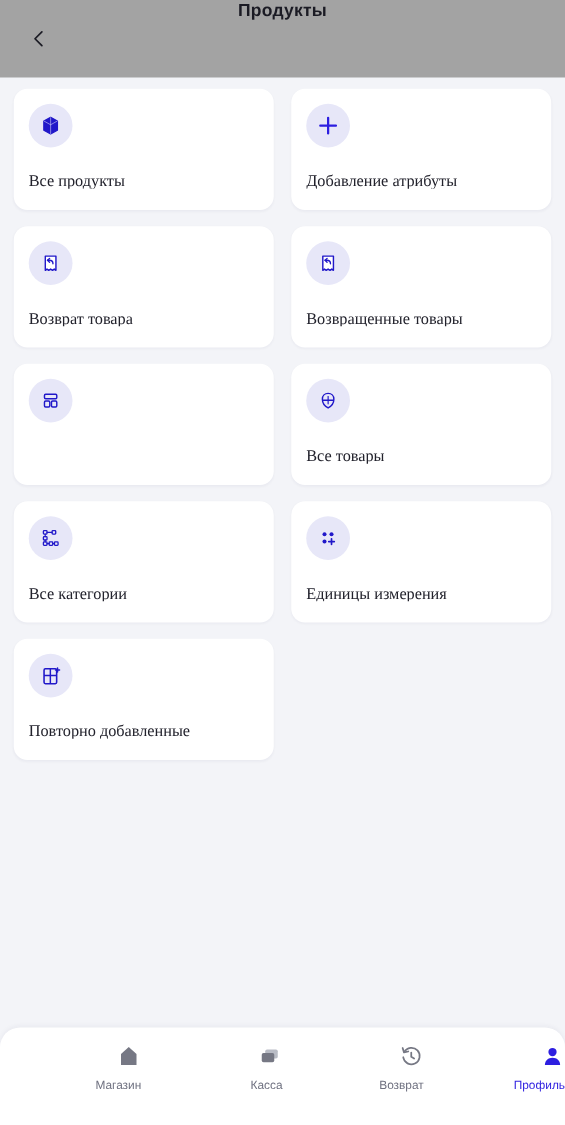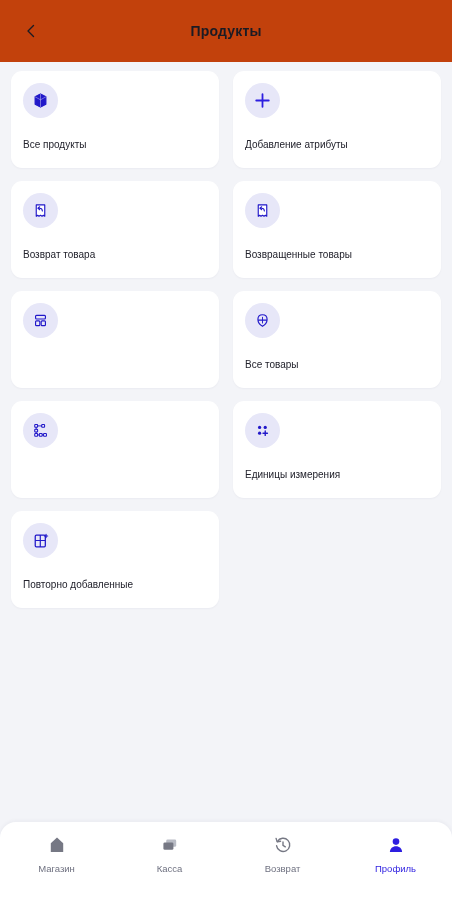--- a/index.html
+++ b/index.html
@@ -10,23 +10,22 @@
   }
   body {
     font-family: "Liberation Sans", sans-serif;
     background: #f3f4f8;
     position: relative;
   }
 
   
   .header {
     height: 62px;
-    background: #c2410c;
-    display: flex;
-    align-items: center;
+    background: #a3a3a3;
+    display: flex;
     position: relative;
     flex: 0 0 auto;
   }
   .back-btn {
     position: absolute;
     left: 14px;
     top: 50%;
     transform: translateY(-50%);
     width: 34px;
     height: 34px;
@@ -83,45 +82,46 @@
     display: flex;
     align-items: center;
     justify-content: center;
   }
   .icon-badge svg { display: block; }
   .card-label {
     position: absolute;
     left: 12px;
     right: 10px;
     bottom: 17px;
-    font-size: 10px;
+    font-size: 13px;
     color: #22222c;
     line-height: 12px;
     white-space: nowrap;
     overflow: hidden;
     text-overflow: ellipsis;
+    font-family: Liberation Serif, serif;
   }
 
   
   .bottom-nav {
     flex: 0 0 auto;
     height: 78px;
     background: #ffffff;
     border-top-left-radius: 16px;
     border-top-right-radius: 16px;
     display: flex;
     align-items: flex-start;
     padding-top: 12px;
     box-shadow: 0 -1px 4px rgba(30, 35, 70, 0.05);
   }
   .nav-item {
     flex: 1 1 0;
     display: flex;
     flex-direction: column;
-    align-items: center;
+    align-items: flex-end;
     gap: 7px;
     cursor: pointer;
   }
   .nav-icon {
     height: 22px;
     display: flex;
     align-items: center;
     justify-content: center;
   }
   .nav-icon svg { display: block; }
@@ -223,20 +223,21 @@
           <svg width="17" height="17" viewBox="0 0 20 20" fill="none">
             <rect x="3.2" y="3" width="3.4" height="3.2" rx="0.7" stroke="#2118c9" stroke-width="1.25"></rect>
             <rect x="11.4" y="3" width="3.4" height="3.2" rx="0.7" stroke="#2118c9" stroke-width="1.25"></rect>
             <rect x="3.2" y="8.6" width="3.4" height="3.2" rx="0.7" stroke="#2118c9" stroke-width="1.25"></rect>
             <rect x="3.2" y="13.6" width="3.4" height="3.2" rx="0.7" stroke="#2118c9" stroke-width="1.25"></rect>
             <rect x="8.6" y="13.6" width="3.4" height="3.2" rx="0.7" stroke="#2118c9" stroke-width="1.25"></rect>
             <rect x="13.6" y="13.6" width="3.4" height="3.2" rx="0.7" stroke="#2118c9" stroke-width="1.25"></rect>
             <path d="M6.6 4.6 H11.4 M4.9 6.2 V8.6 M4.9 11.8 V13.6 M6.6 15.2 H8.6 M12 15.2 H13.6" stroke="#2118c9" stroke-width="1.1" stroke-linecap="round"></path>
           </svg>
         </div>
+        <div class="card-label">Все категории</div>
       </div>
 
       <div class="card">
         <div class="icon-badge">
           <svg width="17" height="17" viewBox="0 0 20 20" fill="none">
             <circle cx="6.6" cy="6.4" r="1.9" fill="#2118c9"></circle>
             <circle cx="13.2" cy="6.4" r="1.9" fill="#2118c9"></circle>
             <circle cx="6.6" cy="13.2" r="1.9" fill="#2118c9"></circle>
             <path d="M13.2 10.6 V15.8 M10.6 13.2 H15.8" stroke="#2118c9" stroke-width="1.6" stroke-linecap="round"></path>
           </svg>

